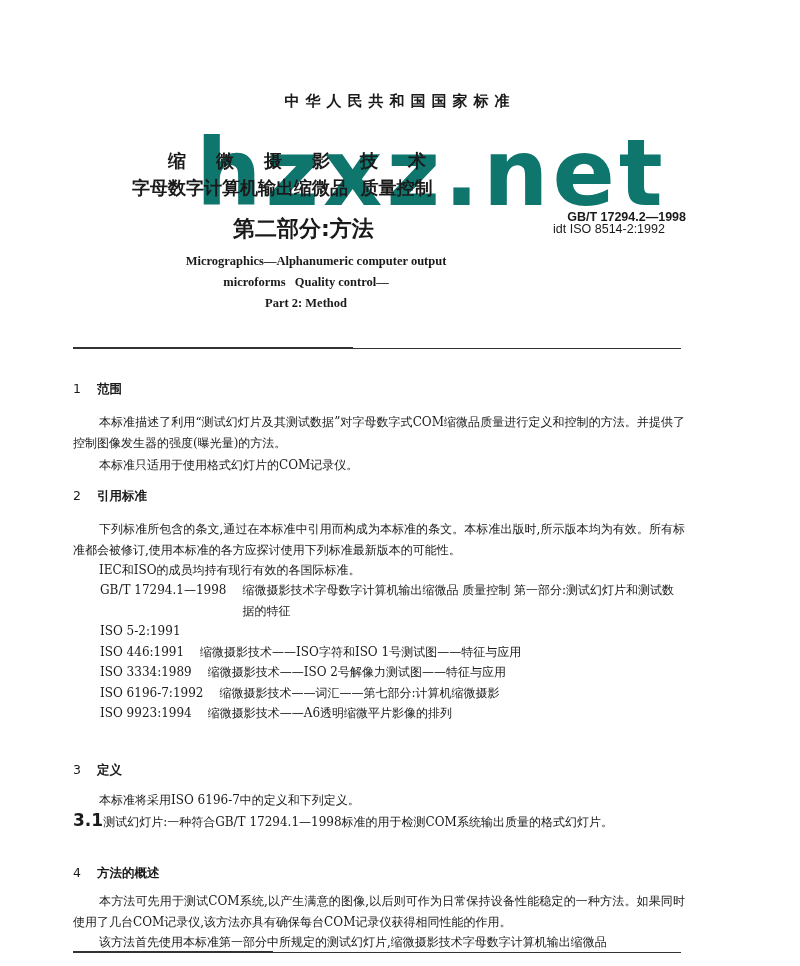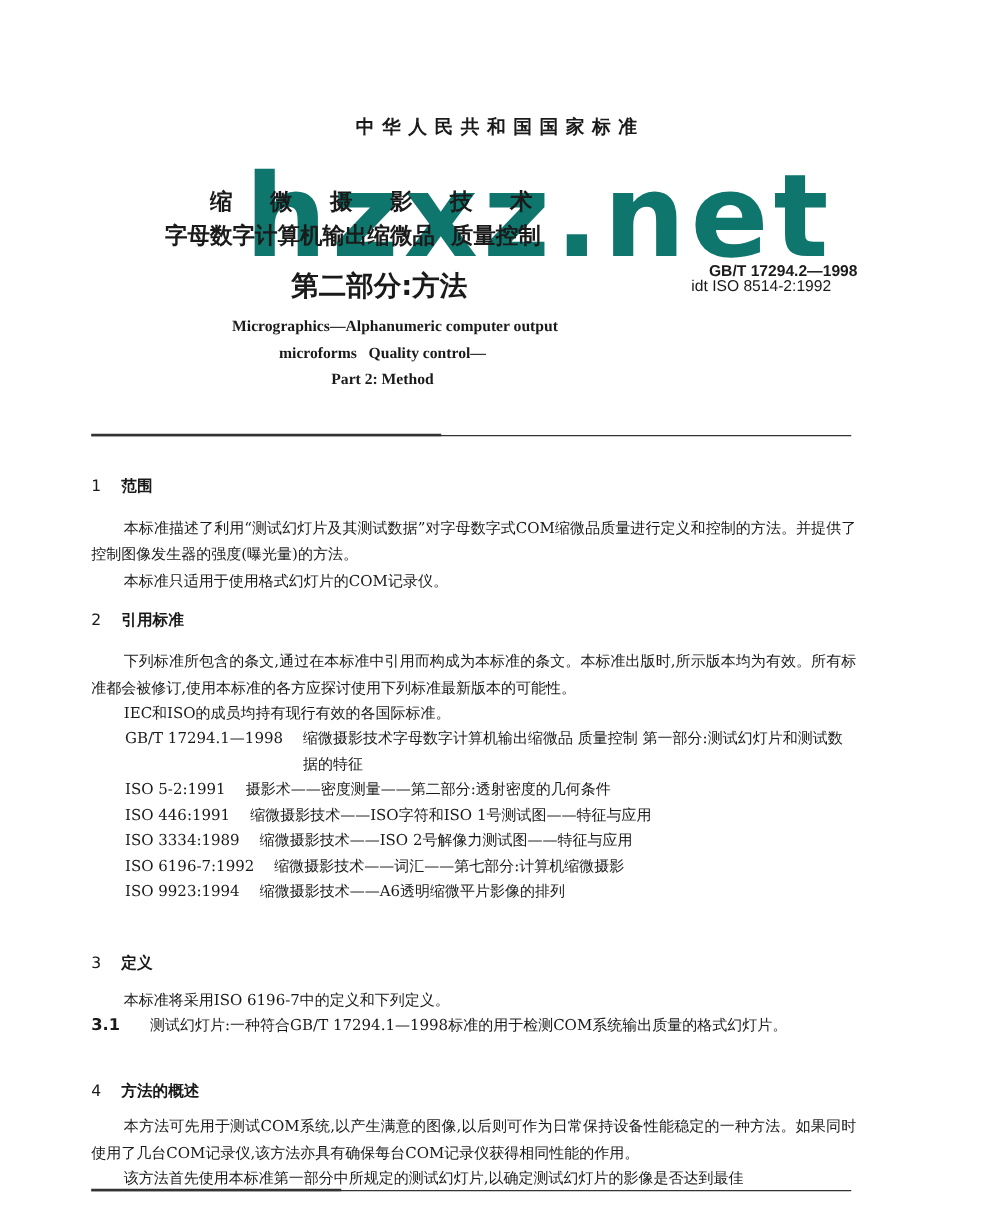--- a/index.html
+++ b/index.html
@@ -71,21 +71,21 @@
 
     .ref-list { position: absolute; left: 100px; top: 580px; width: 585px;
       font-family: "DejaVu Serif", serif; font-size: 12px; }
     .ref-item { display: flex; line-height: 20.5px; }
     .ref-code { white-space: nowrap; margin-right: 16px; }
     .ref-title { flex: 1; }
     .ref-item.wrap .ref-title { max-width: 440px; }
 
     .def-item { position: absolute; left: 73px; width: 612px; top: 810px;
       font-family: "DejaVu Serif", serif; font-size: 12px; line-height: 20px; }
-    .def-item .num { font-family: "DejaVu Sans", sans-serif; font-weight: bold; font-size: 13px; margin-right: 24px; }
+    .def-item .num { font-family: "DejaVu Sans", sans-serif; font-weight: bold; font-size: 17px; margin-right: 0; }
 
     .bottom-rule {
       position: absolute; left: 73px; width: 608px; top: 952px; height: 1px; background: #333;
     }
     .bottom-rule::before {
       content: ""; position: absolute; left: 0; width: 200px; top: -1px; height: 2px; background: #333;
     }
   </style>
 </head>
 <body>
@@ -120,21 +120,20 @@
 <div class="para" style="top:519px;">下列标准所包含的条文,通过在本标准中引用而构成为本标准的条文。本标准出版时,所示版本均为有效。所有标准都会被修订,使用本标准的各方应探讨使用下列标准最新版本的可能性。</div>
 <div class="para" style="top:560px;">IEC和ISO的成员均持有现行有效的各国际标准。</div>
 
 <div class="ref-list">
   <div class="ref-item wrap">
     <span class="ref-code">GB/T 17294.1—1998</span>
     <span class="ref-title">缩微摄影技术字母数字计算机输出缩微品  质量控制  第一部分:测试幻灯片和测试数据的特征</span>
   </div>
   <div class="ref-item">
     <span class="ref-code">ISO 5-2:1991</span>
-    <span class="ref-title">摄影术——密度测量——第二部分:透射密度的几何条件</span>
   </div>
   <div class="ref-item">
     <span class="ref-code">ISO 446:1991</span>
     <span class="ref-title">缩微摄影技术——ISO字符和ISO 1号测试图——特征与应用</span>
   </div>
   <div class="ref-item">
     <span class="ref-code">ISO 3334:1989</span>
     <span class="ref-title">缩微摄影技术——ISO 2号解像力测试图——特征与应用</span>
   </div>
   <div class="ref-item">
@@ -152,15 +151,15 @@
 </div>
 <div class="para" style="top:790px;">本标准将采用ISO 6196-7中的定义和下列定义。</div>
 <div class="def-item">
   <span class="num">3.1</span><span>测试幻灯片:一种符合GB/T 17294.1—1998标准的用于检测COM系统输出质量的格式幻灯片。</span>
 </div>
 
 <div class="section-heading" style="top:865px;">
   <span class="num">4</span><span>方法的概述</span>
 </div>
 <div class="para" style="top:891px;">本方法可先用于测试COM系统,以产生满意的图像,以后则可作为日常保持设备性能稳定的一种方法。如果同时使用了几台COM记录仪,该方法亦具有确保每台COM记录仪获得相同性能的作用。</div>
-<div class="para" style="top:932px;">该方法首先使用本标准第一部分中所规定的测试幻灯片,以确定测试幻灯片的影像是否达到最佳</div>
+<div class="para" style="top:932px;">该方法首先使用本标准第一部分中所规定的测试幻灯片,缩微摄影技术字母数字计算机输出缩微品</div>
 
 <div class="bottom-rule"></div>
 
 </body></html>

